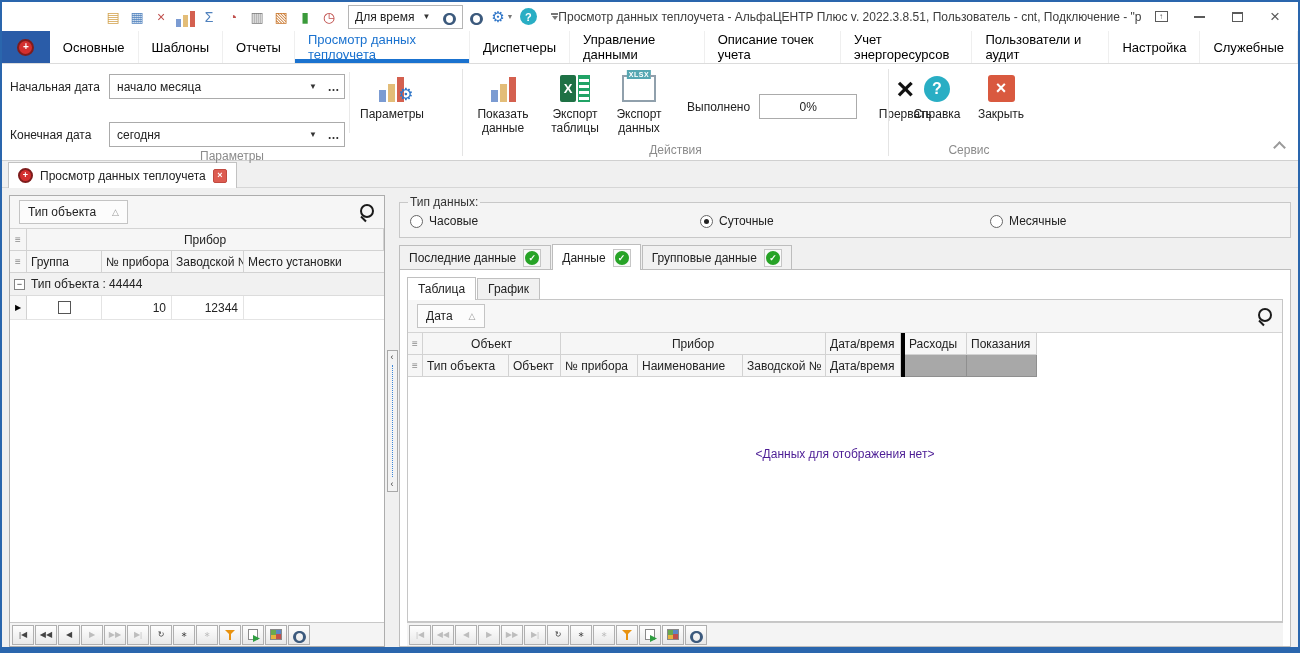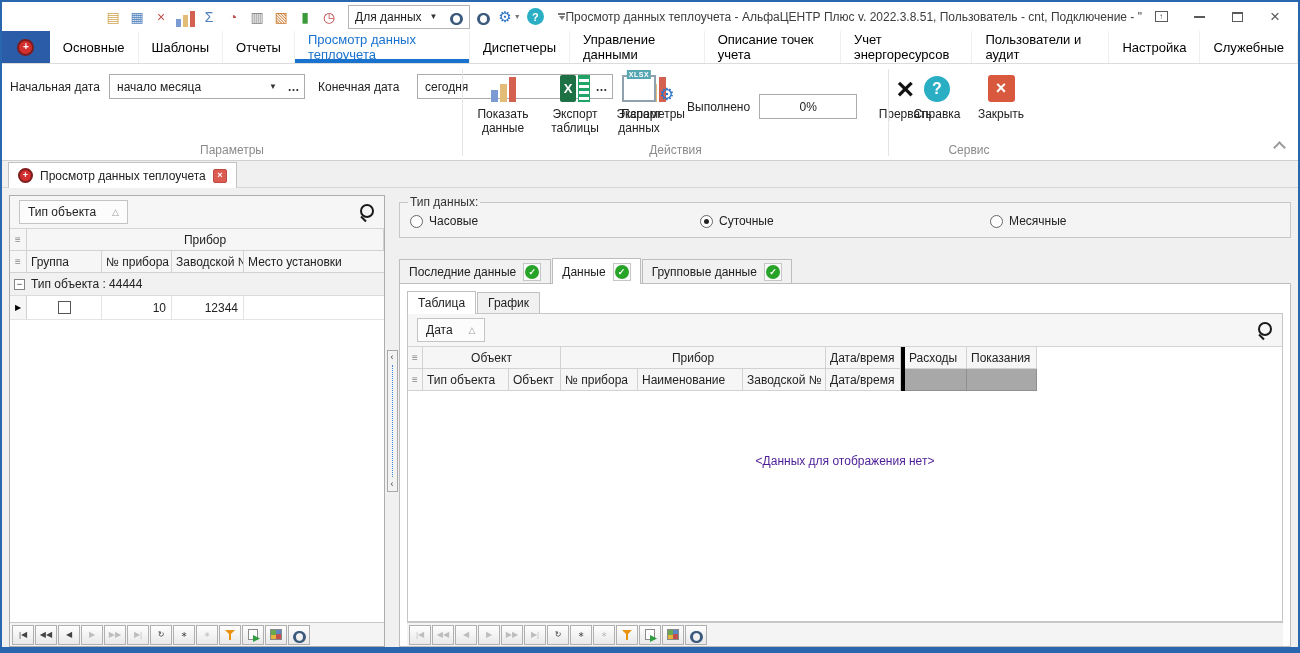--- a/index.html
+++ b/index.html
@@ -54,24 +54,24 @@
   .rtab.active { color:#1a72cf; }
   .rtab.active::after { content:""; position:absolute; left:0; right:0; bottom:0; height:4px; background:#1a72cf; }
 
   
   .ribbon { height:97px; background:#fff; border-bottom:1px solid #d0d0d0; display:flex; position:relative; flex-shrink:0; }
   .rgroup { display:flex; flex-direction:column; padding:6px 8px 0 8px; }
   .rgroup .content { display:flex; flex:1; align-items:flex-start; }
   .rgroup .glabel { text-align:center; color:#8b8b8b; font-size:12px; padding:2px 0 3px; }
   .gsep { width:1px; background:#e4e4e4; margin:5px 0 4px; }
   .isep { width:1px; background:#e9e9e9; margin:2px 4px 14px; align-self:stretch; }
-  .fields { display:flex; flex-direction:row; gap:13px; padding-top:4px; }
+  .fields { display:flex; flex-direction:column; gap:23px; padding-top:4px; }
   .frow { display:flex; align-items:center; gap:7px; }
   .frow .flabel { width:92px; color:#222; }
-  .combo { display:flex; align-items:center; border:1px solid #ababab; background:#fff; height:25px; width:196px; }
+  .combo { display:flex; align-items:center; border:1px solid #ababab; background:#fff; height:25px; width:236px; }
   .combo .val { flex:1; padding:0 7px; white-space:nowrap; overflow:hidden; }
   .combo .dd { width:22px; text-align:center; font-size:8px; color:#333; }
   .combo .more { width:20px; text-align:center; letter-spacing:1px; color:#333; font-weight:bold; line-height:10px; }
   .bigbtn { min-width:64px; padding:2px 6px 0; display:flex; flex-direction:column; align-items:center; gap:5px; }
   .bigbtn .ic { height:30px; display:flex; align-items:flex-end; justify-content:center; }
   .bigbtn .cap { font-size:12px; text-align:center; line-height:14px; color:#222; white-space:pre-line; }
   .params-ic { position:relative; }
   .params-ic .gear-ov { position:absolute; right:-9px; bottom:-3px; color:#2e75c8; font-size:17px; }
   .xls { width:30px; height:27px; display:flex; align-items:stretch; }
   .xls .x { width:16px; background:#1e7145; color:#fff; font-weight:bold; font-size:13px; display:flex; align-items:center; justify-content:center; border-radius:2px; }
@@ -125,21 +125,21 @@
   .ic-layout { width:12px; height:11px; border:1px solid #888; display:inline-block; background:conic-gradient(#5b87c5 0 25%, #c0504d 0 50%, #e6b33c 0 75%, #6aa84f 0); }
 
   
   .splitter { width:14px; display:flex; justify-content:center; flex-shrink:0; }
   .split-btn { margin-top:155px; width:11px; height:142px; border:1px solid #a8a8a8; background:#f3f3f3; display:flex; flex-direction:column; align-items:center; justify-content:space-between; padding:2px 0; }
   .split-btn .a { font-size:9px; color:#444; line-height:1; }
   .split-btn .dots { flex:1; width:0; border-left:1px dotted #3d87d8; margin:3px 0; }
 
   
   .right-area { flex:1; display:flex; flex-direction:column; overflow:hidden; }
-  fieldset.dtype { border:1px solid #c8c8c8; background:#f4f4f4; padding:1px 10px 9px; margin-bottom:19px; }
+  fieldset.dtype { border:1px solid #c8c8c8; background:#f4f4f4; padding:1px 10px 9px; margin-bottom:5px; }
   fieldset.dtype legend { font-size:12px; color:#333; padding:0 2px; margin-left:-2px; }
   .radios { display:grid; grid-template-columns:1fr 1fr 1fr; margin-top:4px; }
   .radio-opt { display:inline-flex; align-items:center; gap:6px; }
   .radio { width:13px; height:13px; border:1px solid #666; border-radius:50%; background:#fff; position:relative; flex-shrink:0; }
   .radio.on::after { content:""; position:absolute; inset:3px; border-radius:50%; background:#222; }
 
   .dtabs { display:flex; align-items:flex-end; gap:1px; height:26px; }
   .dtab { display:inline-flex; align-items:center; gap:7px; height:24px; padding:0 9px; background:#f1f1f1; border:1px solid #bdbdbd; border-bottom:none; }
   .dtab.active { background:#fff; height:26px; margin-bottom:-1px; z-index:2; position:relative; }
   .badge { width:18px; height:18px; border:1px solid #c6c6c6; background:#fafafa; display:inline-flex; align-items:center; justify-content:center; }
@@ -172,21 +172,21 @@
         </span>
         <span class="qat-ic" style="color: rgb(79, 129, 189);">Σ</span>
         <span class="qat-ic" style="color: rgb(192, 80, 77);">◔</span>
         <span class="qat-ic" style="color: rgb(122, 122, 122);">▥</span>
         <span class="qat-ic" style="color: rgb(201, 118, 43);">▧</span>
         <span class="qat-ic" style="color: rgb(58, 154, 58);">▮</span>
         <span class="qat-ic" style="color: rgb(192, 80, 77);">◷</span>
       </div>
     <div class="search-group">
       <div class="search-combo">
-        <span>Для данных</span>
+        <span>Для время</span>
         <span class="arr">▼</span>
       </div>
       <span class="tb-btn">
           <i class="ic-binoc"></i>
         </span>
     </div>
     <span class="tb-btn">
         <i class="ic-binoc"></i>
       </span>
     <span class="tb-btn">

